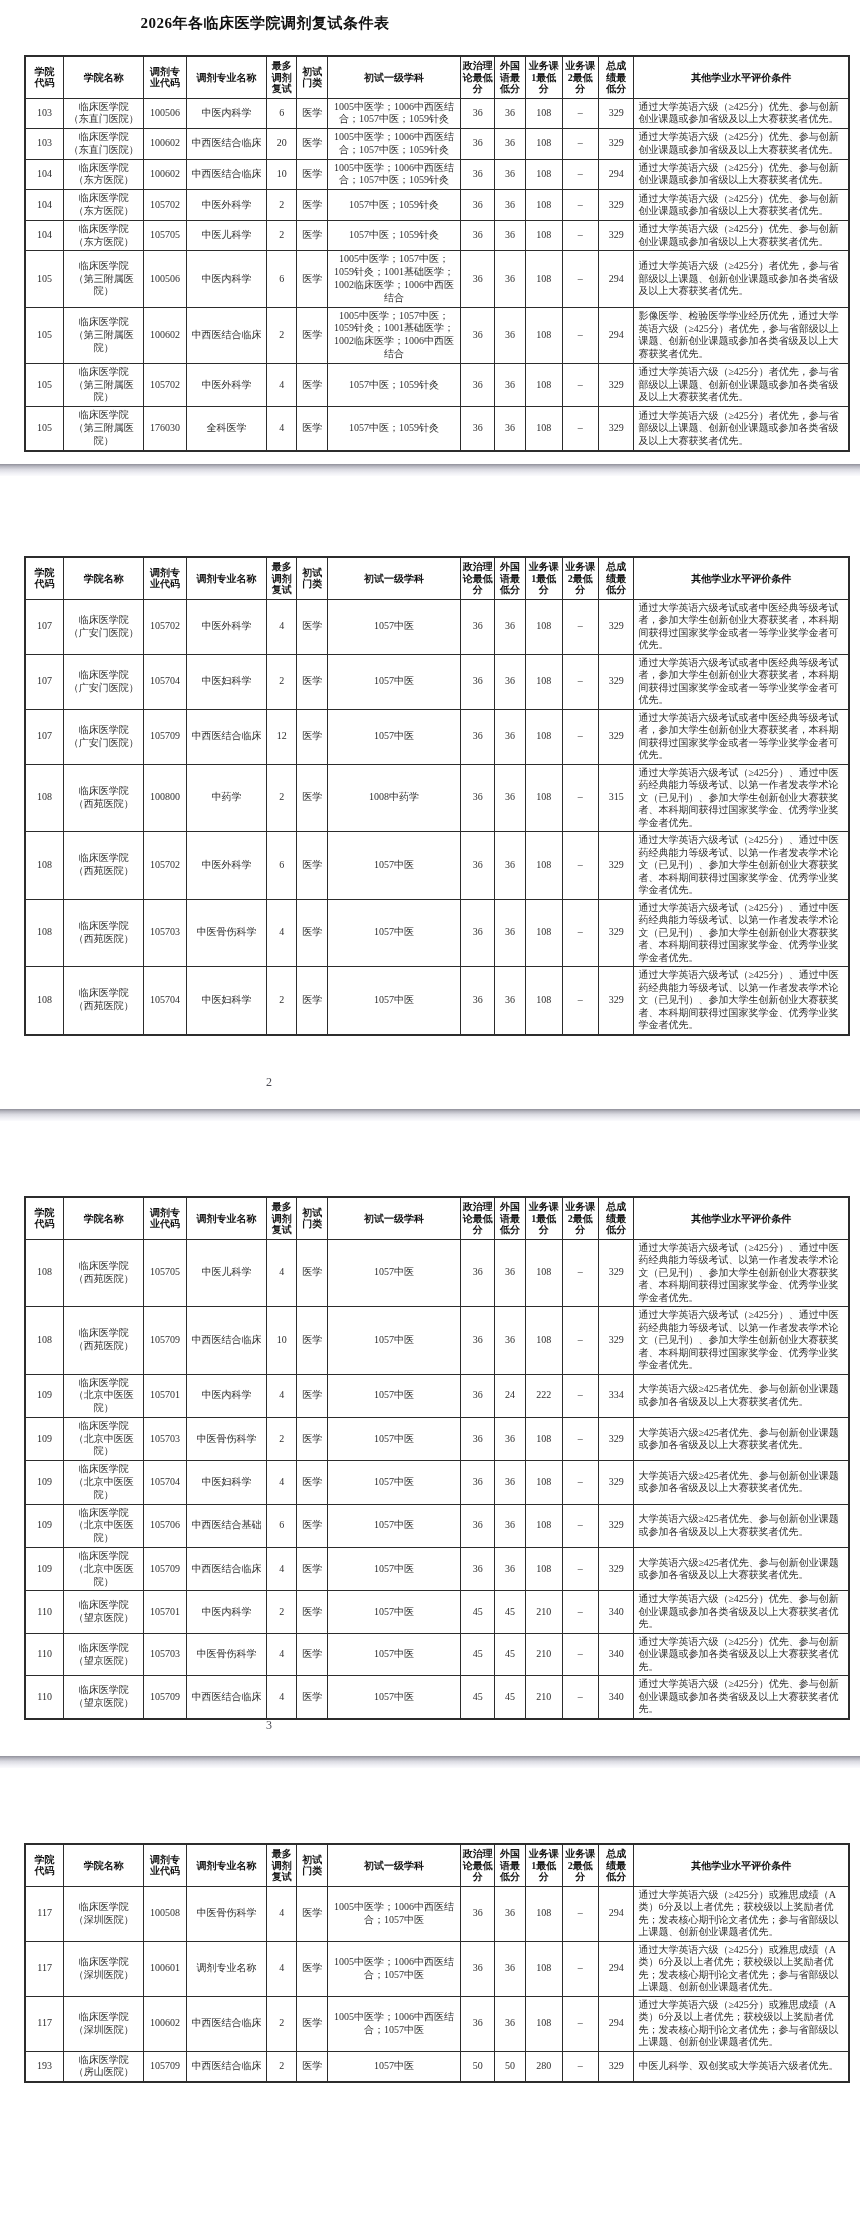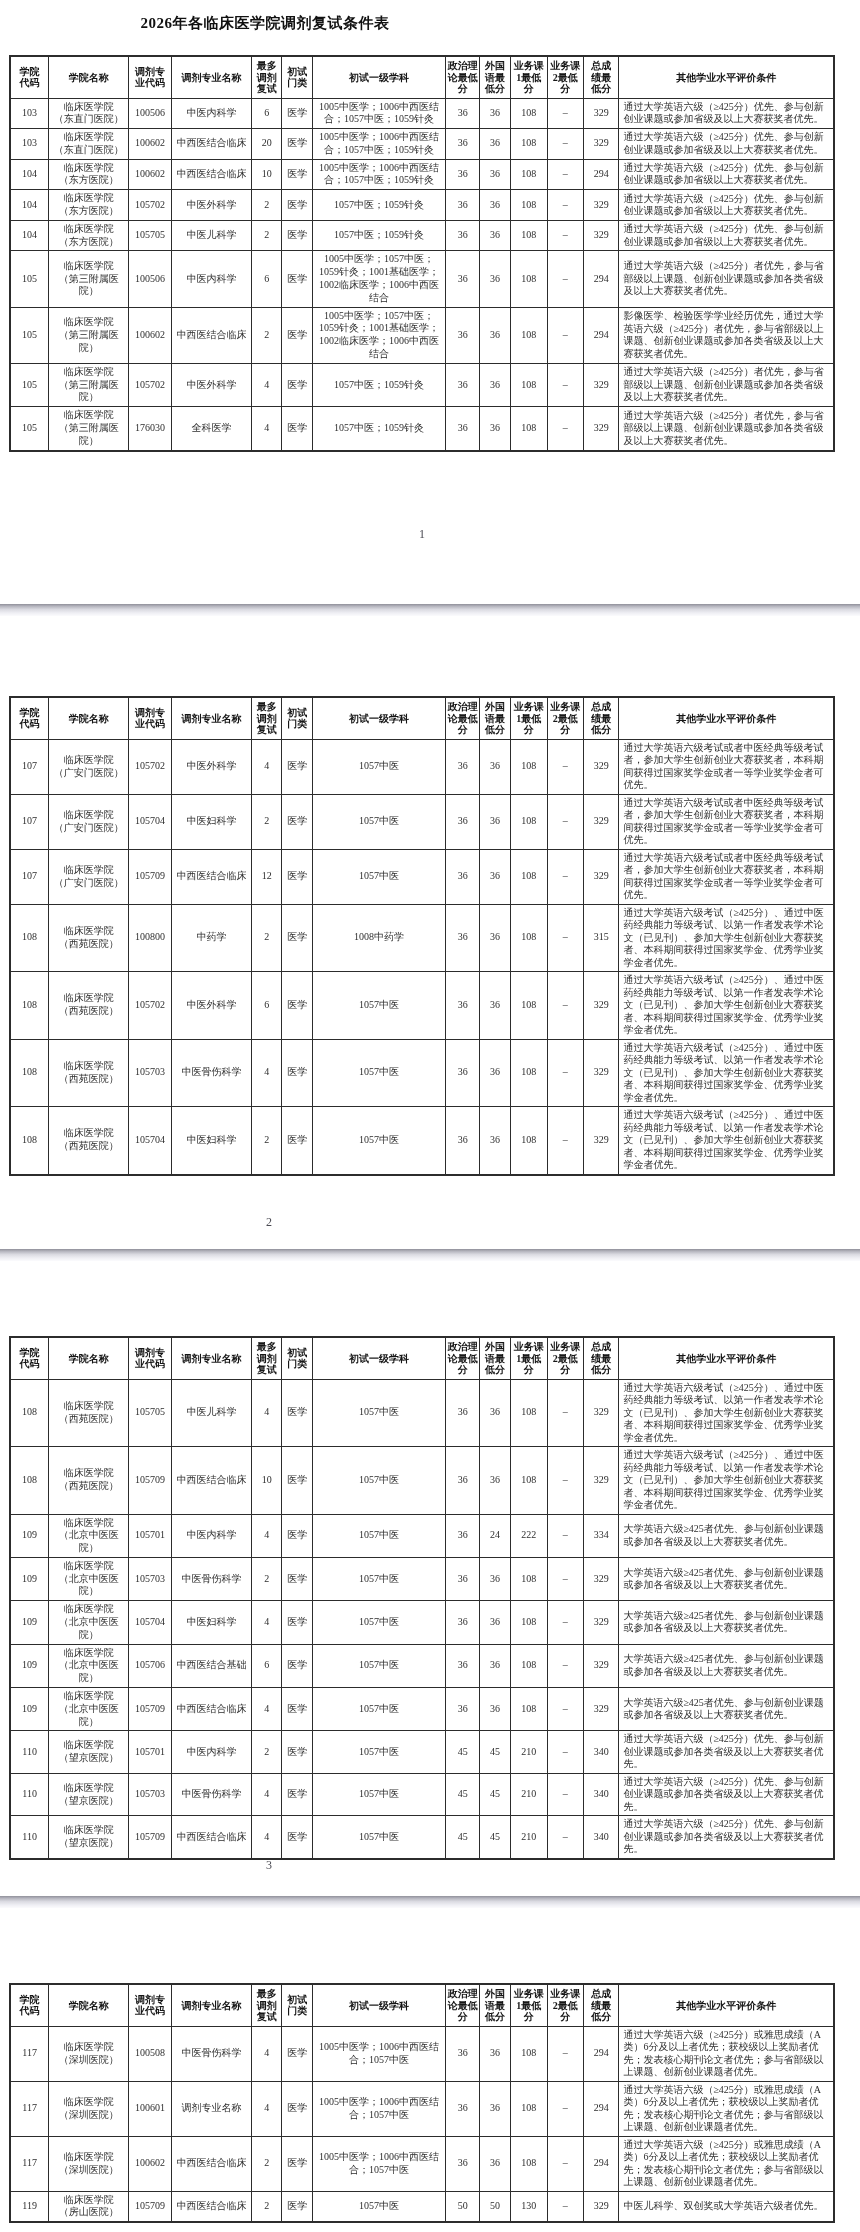--- a/index.html
+++ b/index.html
@@ -5,40 +5,40 @@
   html, body { margin:0; padding:0; }
   body {
     width:860px;
     background:#ffffff;
     font-family:"Liberation Serif","DejaVu Serif",serif;
     color:#2b2b2b;
     -webkit-font-smoothing:antialiased;
   }
   .doc { width:860px; }
   .page { position:relative; background:#ffffff; overflow:hidden; }
-  #page1 { height:604px; }
+  #page1 { height:464px; }
   #page2 { height:633px; }
   #page3 { height:635px; }
   #page4 { height:360px; }
   .sep {
     height:12px;
     background:linear-gradient(to bottom,#90909a 0%,#b7b7c0 20%,#dadae1 45%,#efeff4 75%,#fbfbfd 100%);
   }
   .title {
     width:530px;
     margin:14px 0 0 0;
     font-size:15px;
     font-weight:bold;
     text-align:center;
     color:#111;
     letter-spacing:0.5px;
   }
   table.cond-table {
     width:826px;
-    margin-left:9px;
+    margin-left:24px;
     border-collapse:collapse;
     table-layout:fixed;
     border:2px solid #2c2c2c;
   }
   #page1 table.cond-table { margin-top:22px; }
   #page2 table.cond-table { margin-top:80px; }
   #page3 table.cond-table { margin-top:75px; }
   #page4 table.cond-table { margin-top:75px; }
   .cond-table th, .cond-table td { border:1px solid #2c2c2c; }
   .cond-table th {
@@ -755,31 +755,31 @@
             <td class="c5">医学</td>
             <td class="c6">1005中医学；1006中西医结合；1057中医</td>
             <td class="c7">36</td>
             <td class="c8">36</td>
             <td class="c9">108</td>
             <td class="c10">–</td>
             <td class="c11">294</td>
             <td class="c12">通过大学英语六级（≥425分）或雅思成绩（A类）6分及以上者优先；获校级以上奖励者优先；发表核心期刊论文者优先；参与省部级以上课题、创新创业课题者优先。</td>
           </tr>
           <tr>
-            <td class="c0">119</td>
+            <td class="c0">193</td>
             <td class="c1">临床医学院
 （房山医院）</td>
             <td class="c2">105709</td>
             <td class="c3">中西医结合临床</td>
             <td class="c4">2</td>
             <td class="c5">医学</td>
             <td class="c6">1057中医</td>
             <td class="c7">50</td>
             <td class="c8">50</td>
-            <td class="c9">130</td>
+            <td class="c9">280</td>
             <td class="c10">–</td>
             <td class="c11">329</td>
             <td class="c12">中医儿科学、双创奖或大学英语六级者优先。</td>
           </tr>
         </tbody>
     </table>
   </section>
 
 </div>
 

